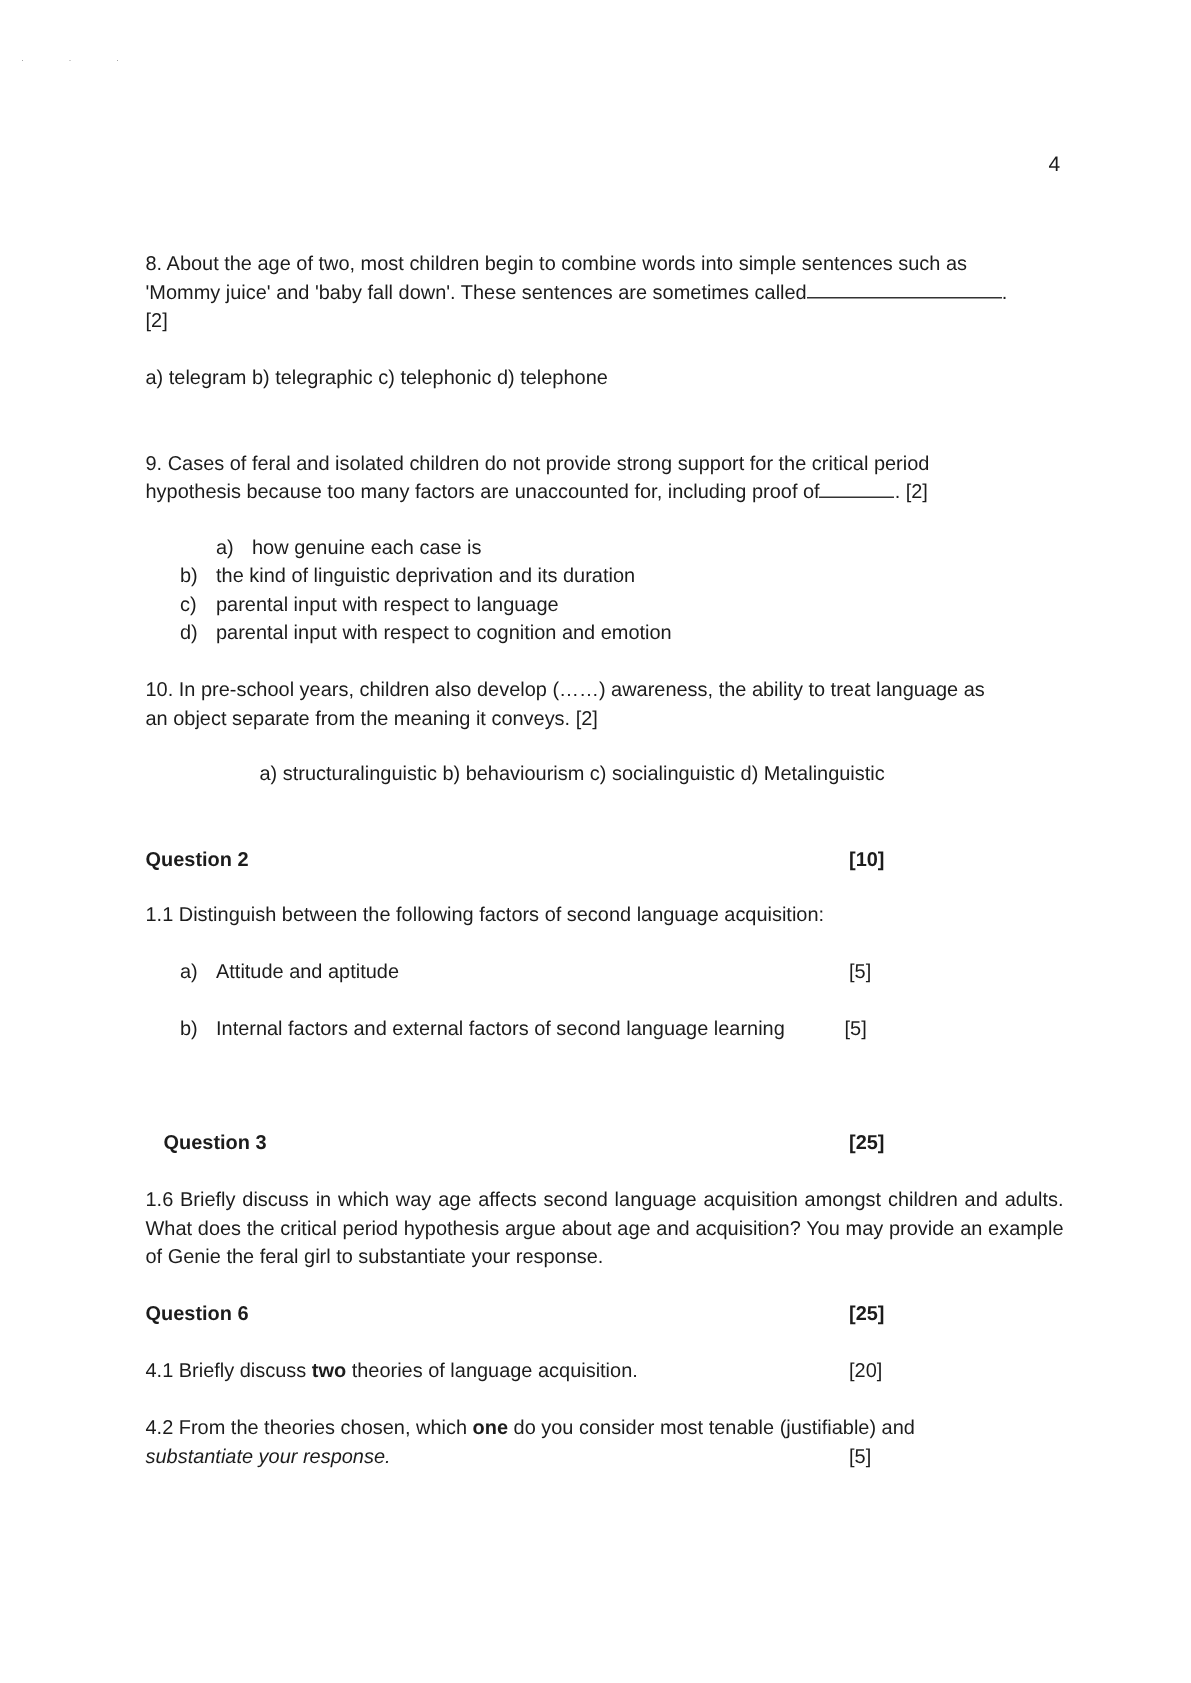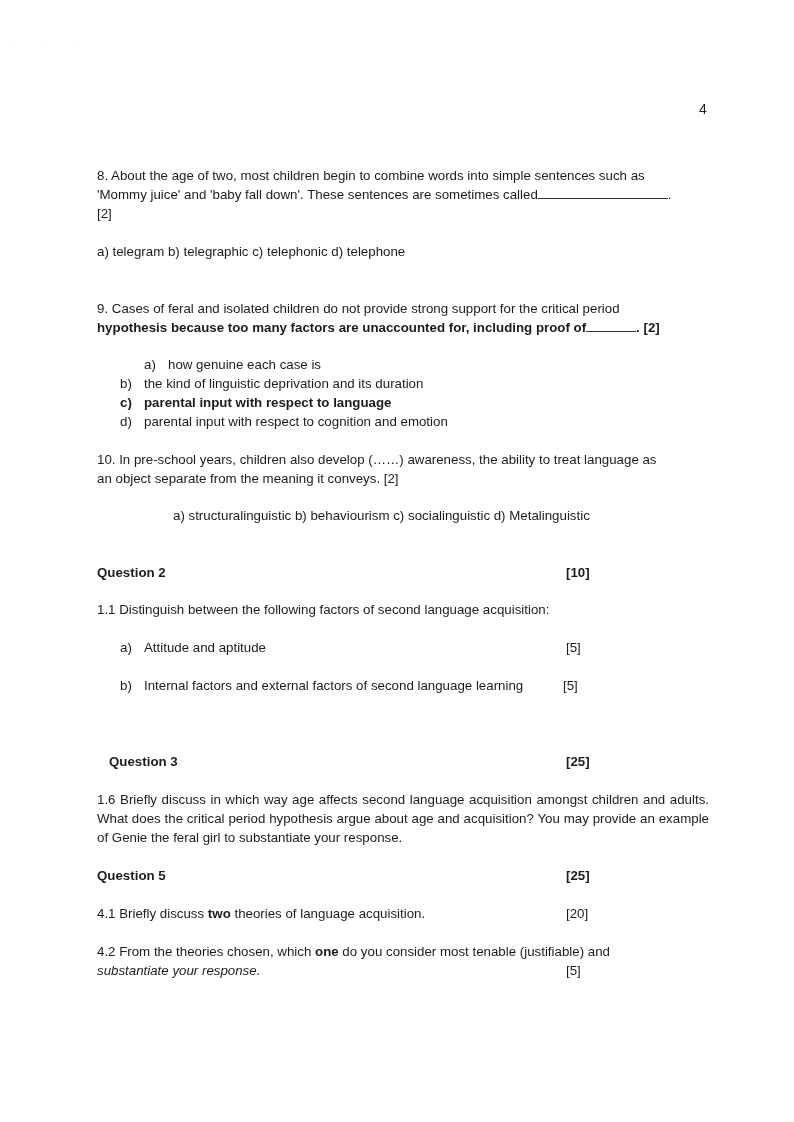--- a/index.html
+++ b/index.html
@@ -26,30 +26,30 @@
   <div class="line" style="left:97px; top:166px;">8. About the age of two, most children begin to combine words into simple sentences such as</div>
   <div class="line" style="left:97px; top:185px;">
     <span>'Mommy juice' and 'baby fall down'. These sentences are sometimes called</span><span class="blank" style="width:130px;"></span><span>.</span>
   </div>
   <div class="line" style="left:97px; top:204px;">[2]</div>
   <div class="line" style="left:97px; top:242px;">a) telegram b) telegraphic c) telephonic d) telephone</div>
 </div>
 
 <div>
   <div class="line" style="left:97px; top:299px;">9. Cases of feral and isolated children do not provide strong support for the critical period</div>
-  <div class="line" style="left:97px; top:318px;font-weight:bold;">
+  <div class="line" style="left:97px; top:318px;">
     <span>hypothesis because too many factors are unaccounted for, including proof of</span><span class="blank" style="width:50px;"></span><span>. [2]</span>
   </div>
   <div class="line" style="left:120px; top:355px;margin-left:24px;">
     <span class="opt-label">a)</span><span>how genuine each case is</span>
   </div>
   <div class="line" style="left:120px; top:374px;">
     <span class="opt-label">b)</span><span>the kind of linguistic deprivation and its duration</span>
   </div>
-  <div class="line" style="left:120px; top:393px;font-weight:bold;">
+  <div class="line" style="left:120px; top:393px;">
     <span class="opt-label">c)</span><span>parental input with respect to language</span>
   </div>
   <div class="line" style="left:120px; top:412px;">
     <span class="opt-label">d)</span><span>parental input with respect to cognition and emotion</span>
   </div>
 </div>
 
 <div>
   <div class="line" style="left:97px; top:450px;">10. In pre-school years, children also develop (……) awareness, the ability to treat language as</div>
   <div class="line" style="left:97px; top:469px;">an object separate from the meaning it conveys. [2]</div>
@@ -70,21 +70,21 @@
   <div class="line" style="left:563px; top:676px;">[5]</div>
 </div>
 
 <div>
   <div class="line bold" style="left:109px; top:752px;">Question 3</div>
   <div class="line bold" style="left:566px; top:752px;">[25]</div>
   <div class="para justify" style="top:790px;">1.6 Briefly discuss in which way age affects second language acquisition amongst children and adults. What does the critical period hypothesis argue about age and acquisition? You may provide an example of Genie the feral girl to substantiate your response.</div>
 </div>
 
 <div>
-  <div class="line bold" style="left:97px; top:866px;">Question 5</div>
+  <div class="line bold" style="left:97px; top:866px;">Question 6</div>
   <div class="line bold" style="left:566px; top:866px;">[25]</div>
 
   <div class="line" style="left:97px; top:904px;">
     <span>4.1 Briefly discuss </span><span class="bold">two</span><span> theories of language acquisition.</span>
   </div>
   <div class="line" style="left:566px; top:904px;">[20]</div>
 
   <div class="line" style="left:97px; top:942px;">
     <span>4.2 From the theories chosen, which </span><span class="bold">one</span><span> do you consider most tenable (justifiable) and</span>
   </div>

